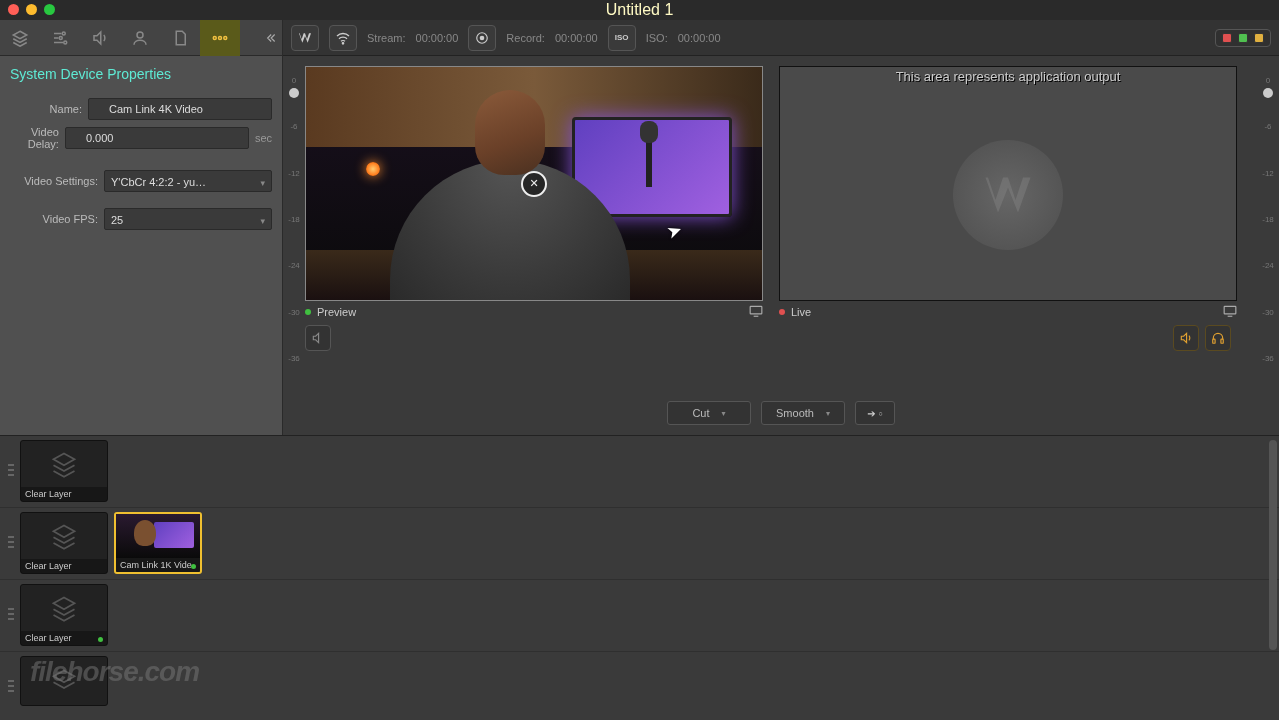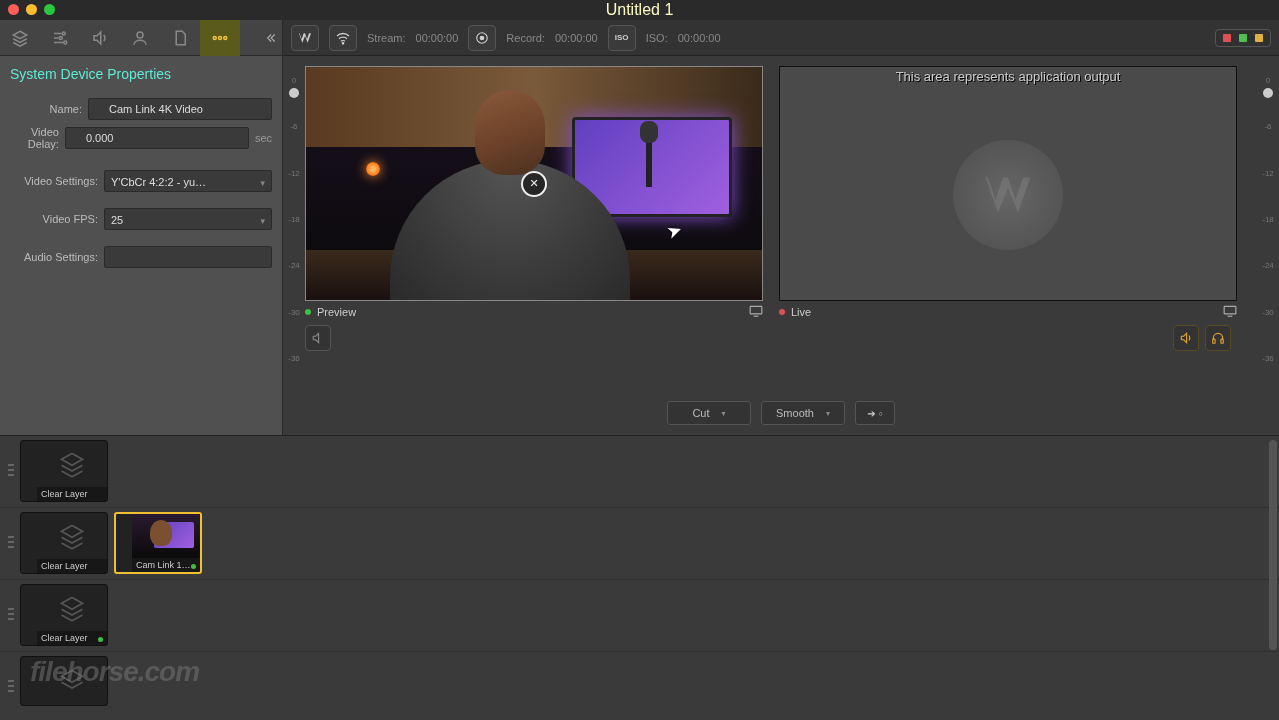--- a/index.html
+++ b/index.html
@@ -84,21 +84,21 @@
   .transitionbar{ display:flex; justify-content:center; gap:10px; padding:8px 0 10px;}
   .tr-sel{ width:84px;height:24px;background:#333;border:1px solid #555;border-radius:3px;display:flex;align-items:center;justify-content:center;gap:6px;color:#bbb;font-size:11px;}
   .tr-sel .chev{font-size:8px;color:#888;margin-left:6px;}
   .go-btn{ width:40px;height:24px;background:#333;border:1px solid #555;border-radius:3px;display:flex;align-items:center;justify-content:center;color:#ccc;font-size:10px;gap:3px;}
 
   
   .layersarea{ background:#3a3a3a; border-top:1px solid #222; height:285px; overflow:hidden; position:relative;}
   .layer-row{ height:72px; border-bottom:1px solid #2f2f2f; display:flex; align-items:flex-start; padding:4px 0 0 8px; gap:6px;}
   .row-handle{width:6px;height:60px;display:flex;flex-direction:column;justify-content:center;gap:3px;}
   .row-handle span{height:2px;background:#666;}
-  .shot{ width:88px; height:62px; background:#222; border:1px solid #111; border-radius:3px; position:relative; display:flex; flex-direction:column;padding-left:16px;}
+  .shot{ width:88px; height:62px; background:#222; border:1px solid #111; border-radius:3px; position:relative; display:flex; flex-direction:column;}
   .shot .thumb{flex:1;display:flex;align-items:center;justify-content:center;color:#555;}
   .shot .thumb svg{width:28px;height:28px;}
   .shot .cap{font-size:9px;color:#ccc;padding:2px 4px;background:rgba(0,0,0,.3);white-space:nowrap;overflow:hidden;text-overflow:ellipsis;}
   .shot.selected{ border:2px solid #f0c030;}
   .shot .livedot{position:absolute;bottom:3px;right:4px;width:5px;height:5px;background:#40c040;border-radius:50%;}
   .shot .cam-thumb{flex:1;background:linear-gradient(180deg,#2a1a30,#0a0a0a);position:relative;overflow:hidden;}
   .shot .cam-thumb::before{content:"";position:absolute;right:6px;top:8px;width:40px;height:26px;background:linear-gradient(135deg,#6040c0,#a060e0);border-radius:2px;}
   .shot .cam-thumb::after{content:"";position:absolute;left:18px;top:6px;width:22px;height:26px;background:#7a5030;border-radius:50% 50% 40% 40%;}
 
   .watermark{ position:absolute; bottom:32px; left:30px; color:rgba(120,120,120,.5); font-size:28px; font-weight:bold; letter-spacing:-1px; font-style:italic;}
@@ -185,26 +185,20 @@
       </div>
       <div style="height:4px"></div>
       <div class="prop-row">
         <div class="prop-label">Video FPS:</div>
         <div class="sel-input">
           <span>25</span>
           <span class="chev">▾</span>
         </div>
       </div>
       <div style="height:4px"></div>
-      <div class="prop-row">
-        <div class="prop-label">Audio Settings:</div>
-        <div class="sel-input">
-          <span></span>
-        </div>
-      </div>
     </div>
   </div>
 
   <div class="mainarea">
     <div class="toolbar">
       <div class="tb-btn">
         <svg viewBox="0 0 24 24" width="16" height="16">
             <path fill="#ccc" d="M3 5l5 14 4-10 4 10 5-14h-3l-3 9-3-9h-2l-3 9-3-9z"></path>
           </svg>
       </div>

